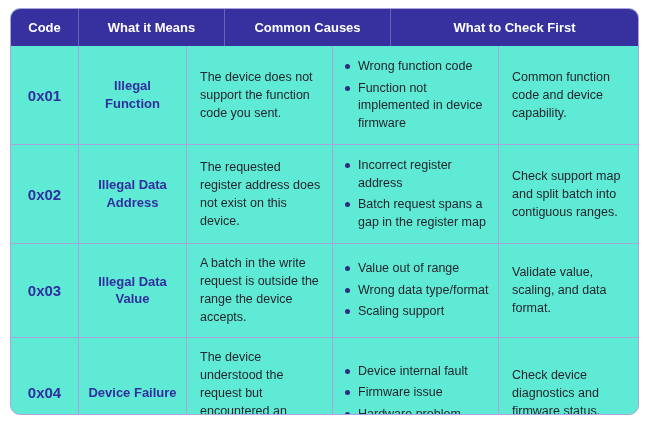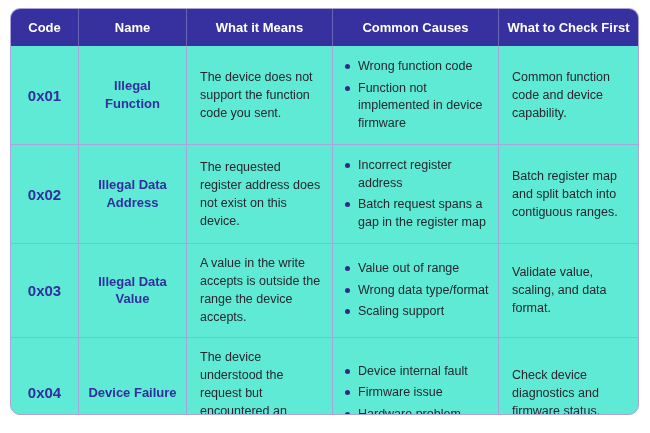--- a/index.html
+++ b/index.html
@@ -103,21 +103,20 @@
     background:var(--bullet);
   }
 </style>
 </head>
 <body style="background: rgb(255, 255, 255);">
 
 <div class="table-card">
 
   <div class="hrow">
     <div class="hcell col-code">Code</div>
-    <div class="hcell col-name">Name</div>
     <div class="hcell col-means">What it Means</div>
     <div class="hcell col-causes">Common Causes</div>
     <div class="hcell col-check">What to Check First</div>
   </div>
 
   <div id="rows-container">
     <div class="trow" style="flex: 0 0 75px;">
       <div class="cell col-code">
         <div class="code-text">0x01</div>
       </div>
@@ -148,33 +147,33 @@
       <div class="cell col-means">
         <div class="body-text">The requested register address does not exist on this device.</div>
       </div>
       <div class="cell col-causes">
         <ul class="causes">
             <li>Incorrect register address</li>
             <li>Batch request spans a gap in the register map</li>
           </ul>
       </div>
       <div class="cell col-check">
-        <div class="body-text">Batch register map and split batch into contiguous ranges.</div>
+        <div class="body-text">Check support map and split batch into contiguous ranges.</div>
       </div>
     </div>
 
     <div class="trow" style="flex: 0 0 74px;">
       <div class="cell col-code">
         <div class="code-text">0x03</div>
       </div>
       <div class="cell col-name">
         <div class="name-text">Illegal Data Value</div>
       </div>
       <div class="cell col-means">
-        <div class="body-text">A value in the write accepts is outside the range the device accepts.</div>
+        <div class="body-text">A batch in the write request is outside the range the device accepts.</div>
       </div>
       <div class="cell col-causes">
         <ul class="causes">
             <li>Value out of range</li>
             <li>Wrong data type/format</li>
             <li>Scaling support</li>
           </ul>
       </div>
       <div class="cell col-check">
         <div class="body-text">Validate value, scaling, and data format.</div>

